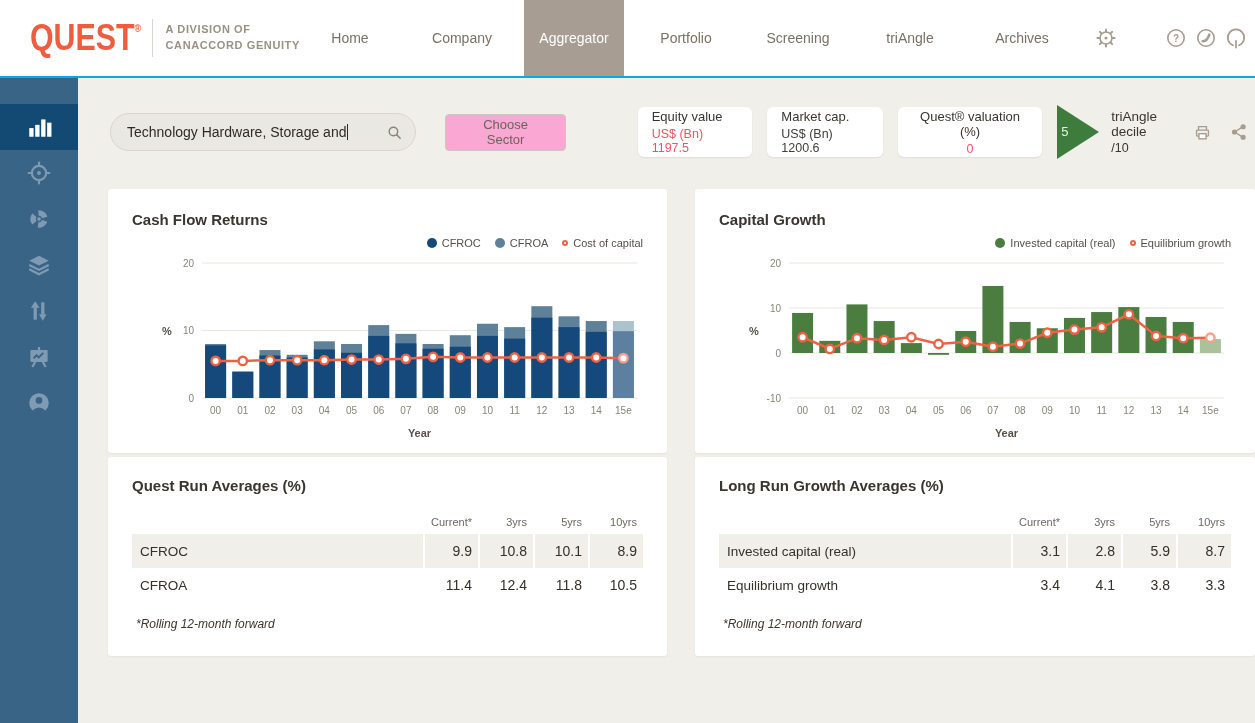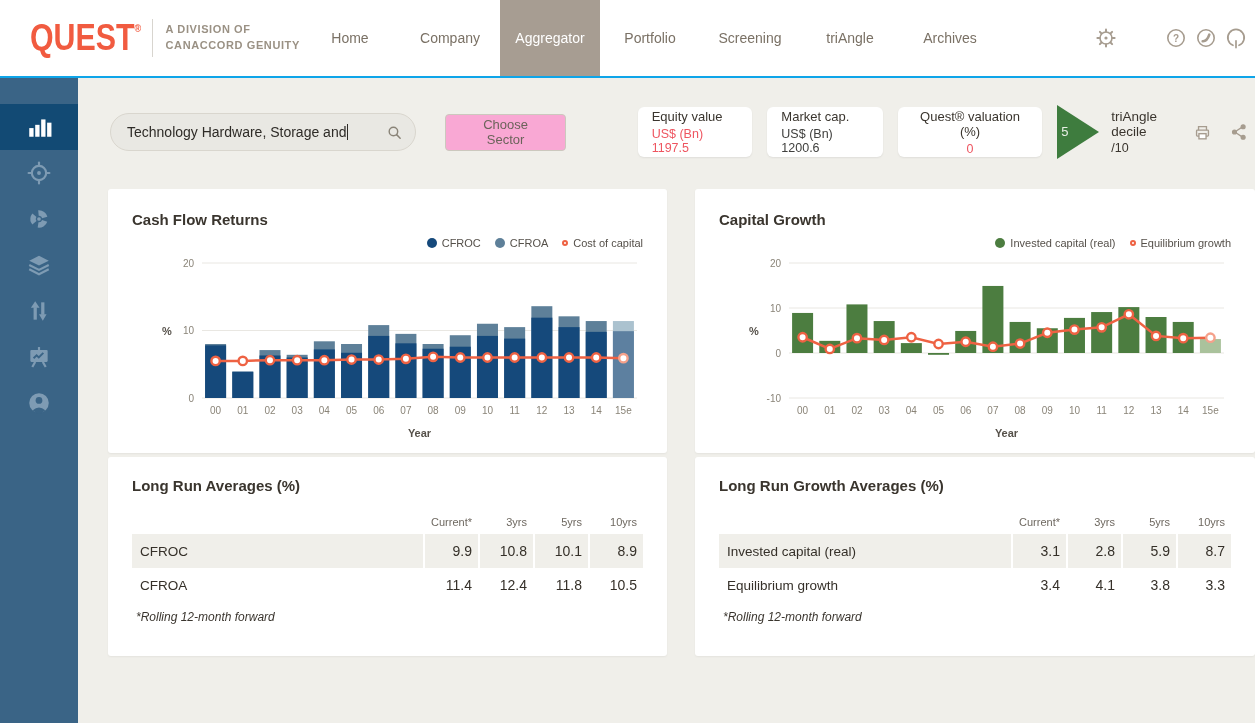--- a/index.html
+++ b/index.html
@@ -8,21 +8,21 @@
   .app { position:relative; width:1255px; height:723px; }
 
   
   .topbar { height:78px; background:#FFFFFF; display:flex; align-items:stretch; border-bottom:2px solid #0ea5e9; }
   .brand { display:flex; align-items:center; padding-left:30px; width:300px; }
   .logo { color:#F15B40; font-weight:bold; font-size:37px; letter-spacing:0px; transform:scaleX(.82); transform-origin:left center; white-space:nowrap; }
   .logo sup { font-size:11px; vertical-align:18px; }
   .brand-divider { width:1px; height:38px; background:#D8D5CF; margin:0 0 0 -14px; }
   .division { font-size:11px; font-weight:bold; color:#9A9184; letter-spacing:.6px; line-height:1.45; margin-left:13px; }
 
-  .nav { display:flex; align-items:stretch; }
+  .nav { display:flex; align-items:stretch;gap:12px; }
   .nav-item { width:100px; display:flex; align-items:center; justify-content:center; font-size:14px; color:#7A7165; cursor:pointer; }
   .nav-item.active { background:#A79D92; color:#FFFFFF; }
 
   .topbar-icons { margin-left:auto; display:flex; align-items:center; margin-right:4px; }
   .tb-icon { width:30px; height:30px; display:flex; align-items:center; justify-content:center; cursor:pointer; }
   .tb-icon.gear { margin-right:40px; }
 
   
   .sidebar { position:absolute; left:0; top:78px; bottom:0; width:78px; background:#3A6486; padding-top:26px; }
   .side-item { height:46px; display:flex; align-items:center; justify-content:center; color:#7E9BB3; cursor:pointer; }
@@ -70,21 +70,21 @@
 
   .table-card { height:199px; padding:20px 24px 0 24px; }
   .table-title { font-size:15px; font-weight:bold; color:#3A352E; }
   .trow { display:flex; align-items:center; }
   .thead { margin-top:16px; height:24px; }
   .tlabel { flex:1; font-size:13.5px; color:#353029; padding-left:8px; }
   .tval { width:55px; text-align:right; font-size:14px; color:#353029; padding-right:6px; border-left:2px solid #FFFFFF; height:100%; display:flex; align-items:center; justify-content:flex-end; }
   .th { font-size:11px; color:#6E6860; }
   .drow { height:34px; }
   .drow.shaded { background:#F0EFEA; }
-  .footnote { font-size:12px; font-style:italic; color:#3A352E; margin-top:8px; padding-left:4px; }
+  .footnote { font-size:12px; font-style:italic; color:#3A352E; margin-top:15px; padding-left:4px; }
 
   svg.icon { display:block; }
 </style>
 </head>
 <body>
 
 <div class="app">
 
   <header class="topbar">
     <div class="brand">
@@ -425,21 +425,21 @@
             <text x="409.84375" y="161" text-anchor="middle" class="tick">12</text>
             <text x="437.03125" y="161" text-anchor="middle" class="tick">13</text>
             <text x="464.21875" y="161" text-anchor="middle" class="tick">14</text>
             <text x="491.40625" y="161" text-anchor="middle" class="tick">15e</text>
             <text x="30" y="81.5" class="axis-label">%</text>
             <text x="287.5" y="184" text-anchor="middle" class="axis-label">Year</text>
           </svg>
       </section>
 
       <section class="card table-card">
-        <h3 class="table-title">Long Run Averages (%)</h3>
+        <h3 class="table-title">Quest Run Averages (%)</h3>
         <div class="trow thead">
           <div class="tlabel"></div>
           <div class="tval th">Current*</div>
           <div class="tval th">3yrs</div>
           <div class="tval th">5yrs</div>
           <div class="tval th">10yrs</div>
         </div>
         <div class="trow drow shaded">
           <div class="tlabel">CFROC</div>
           <div class="tval">9.9</div>

